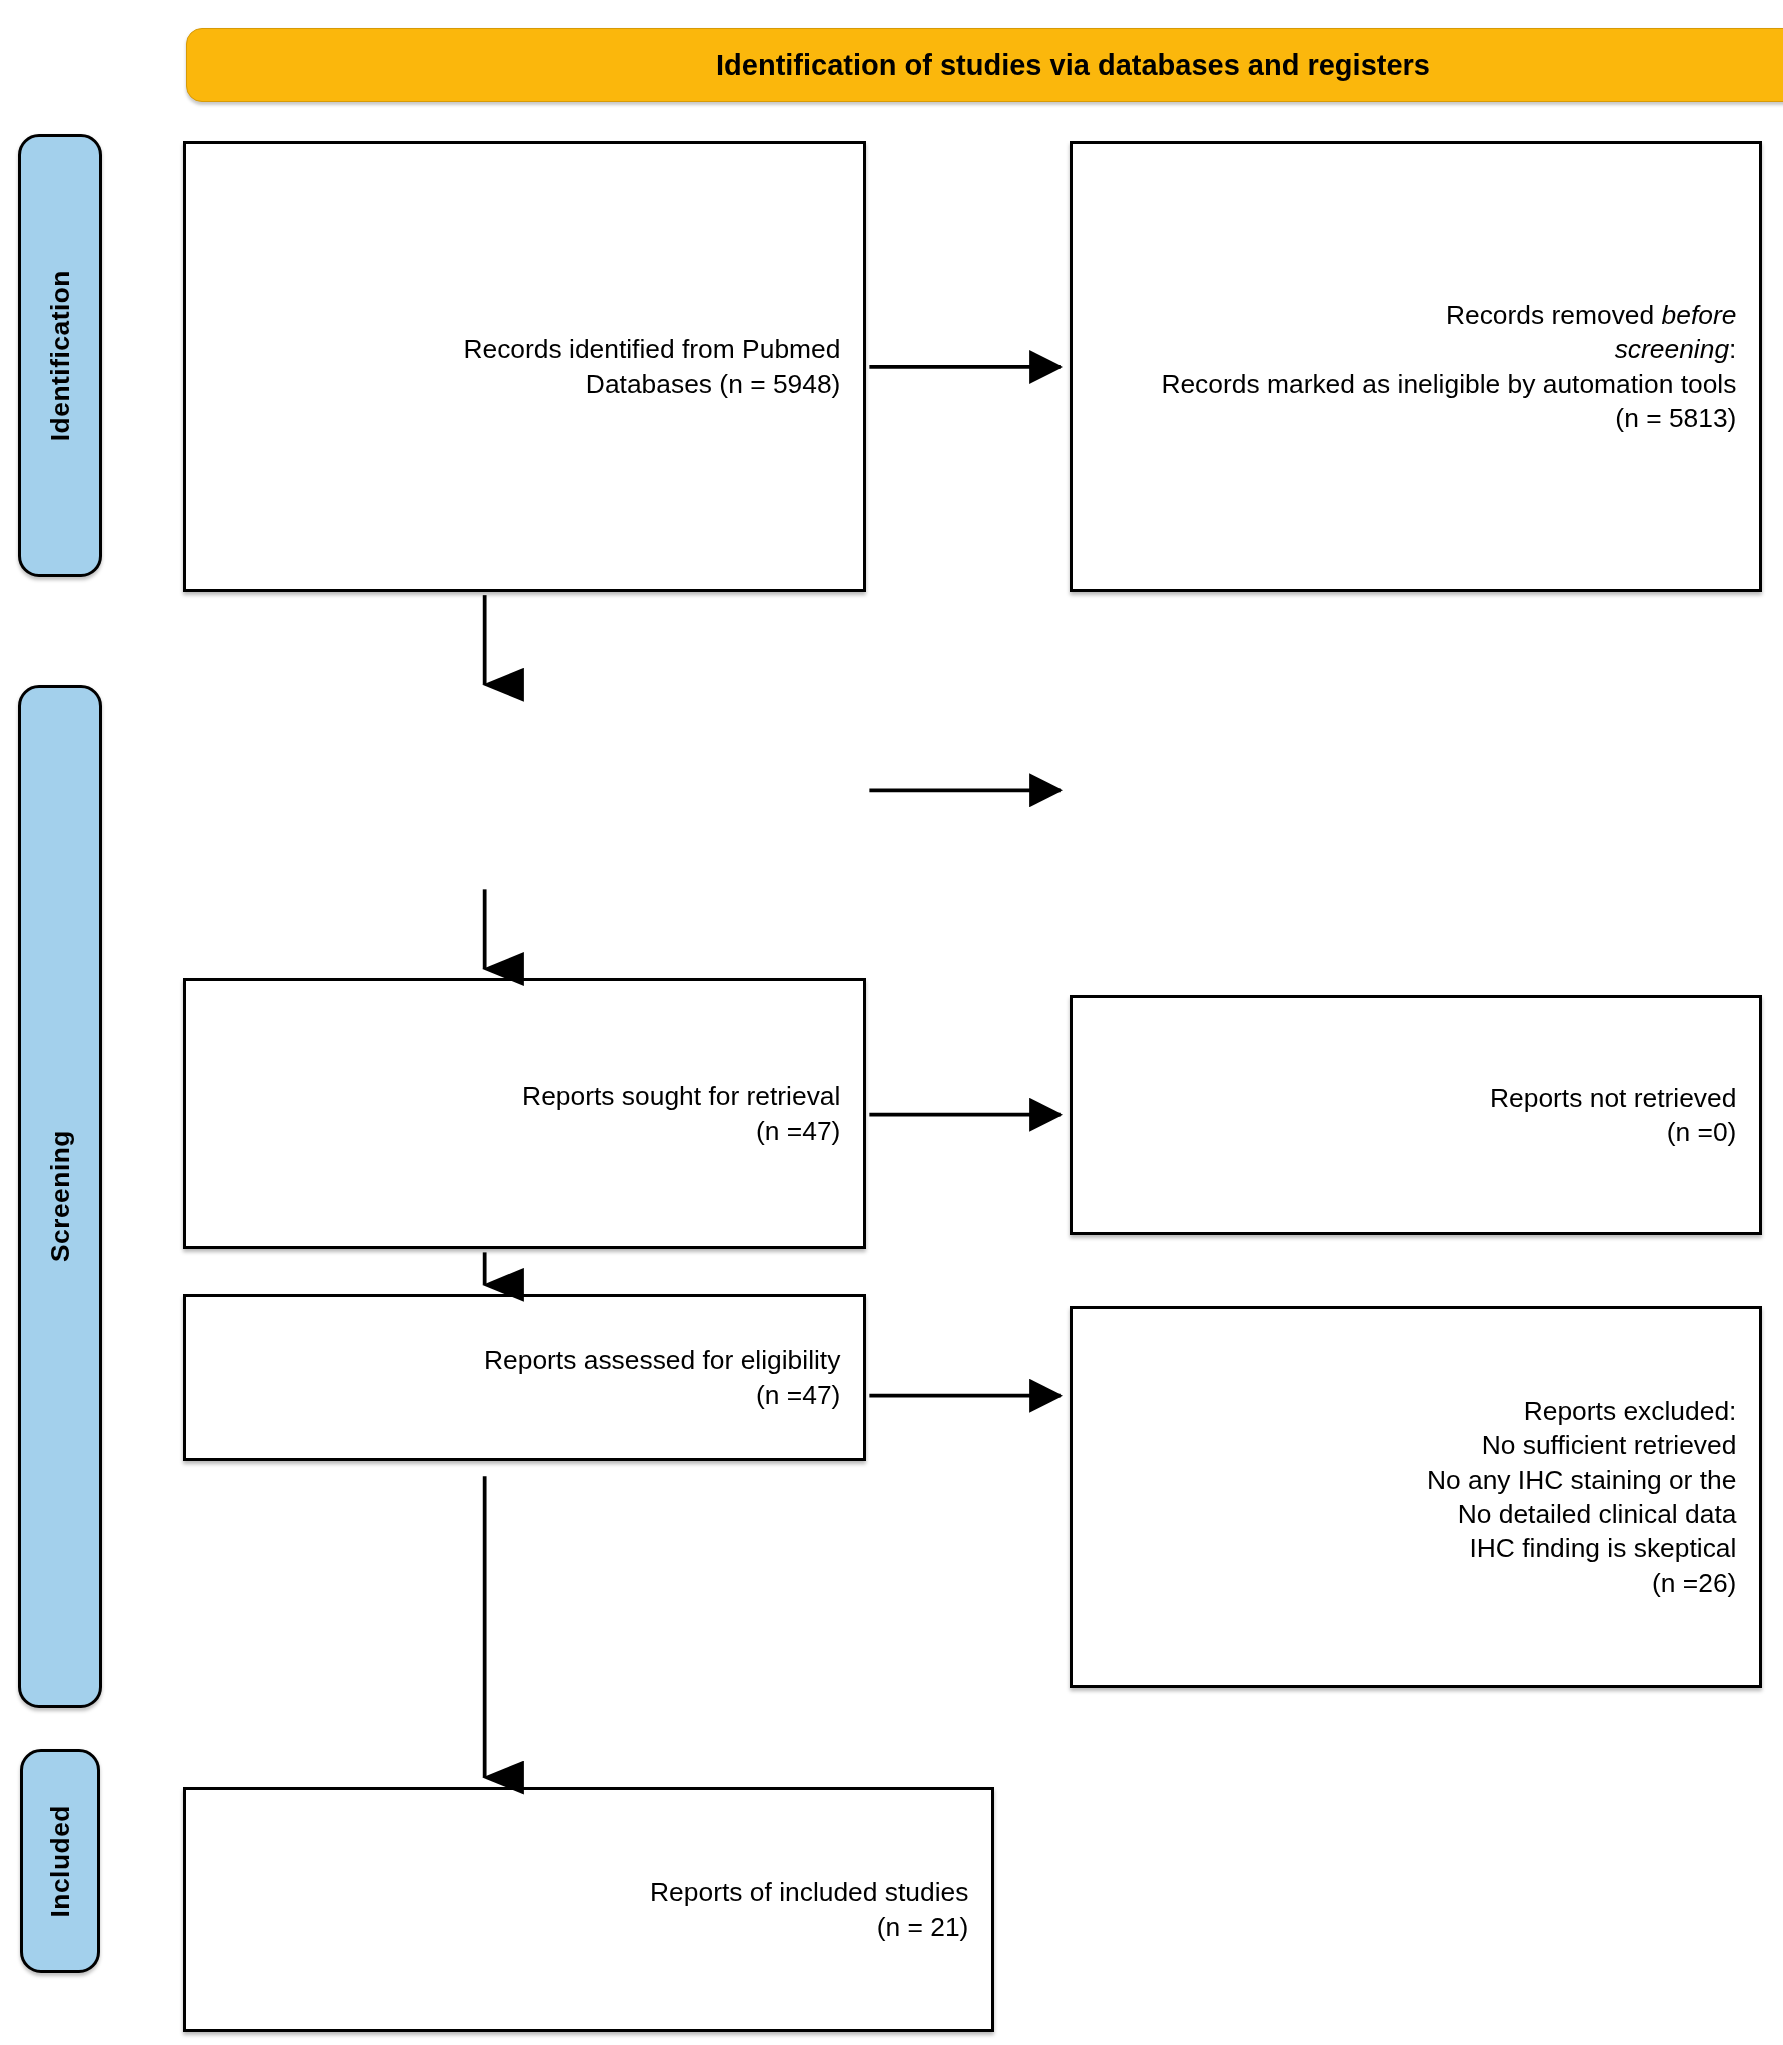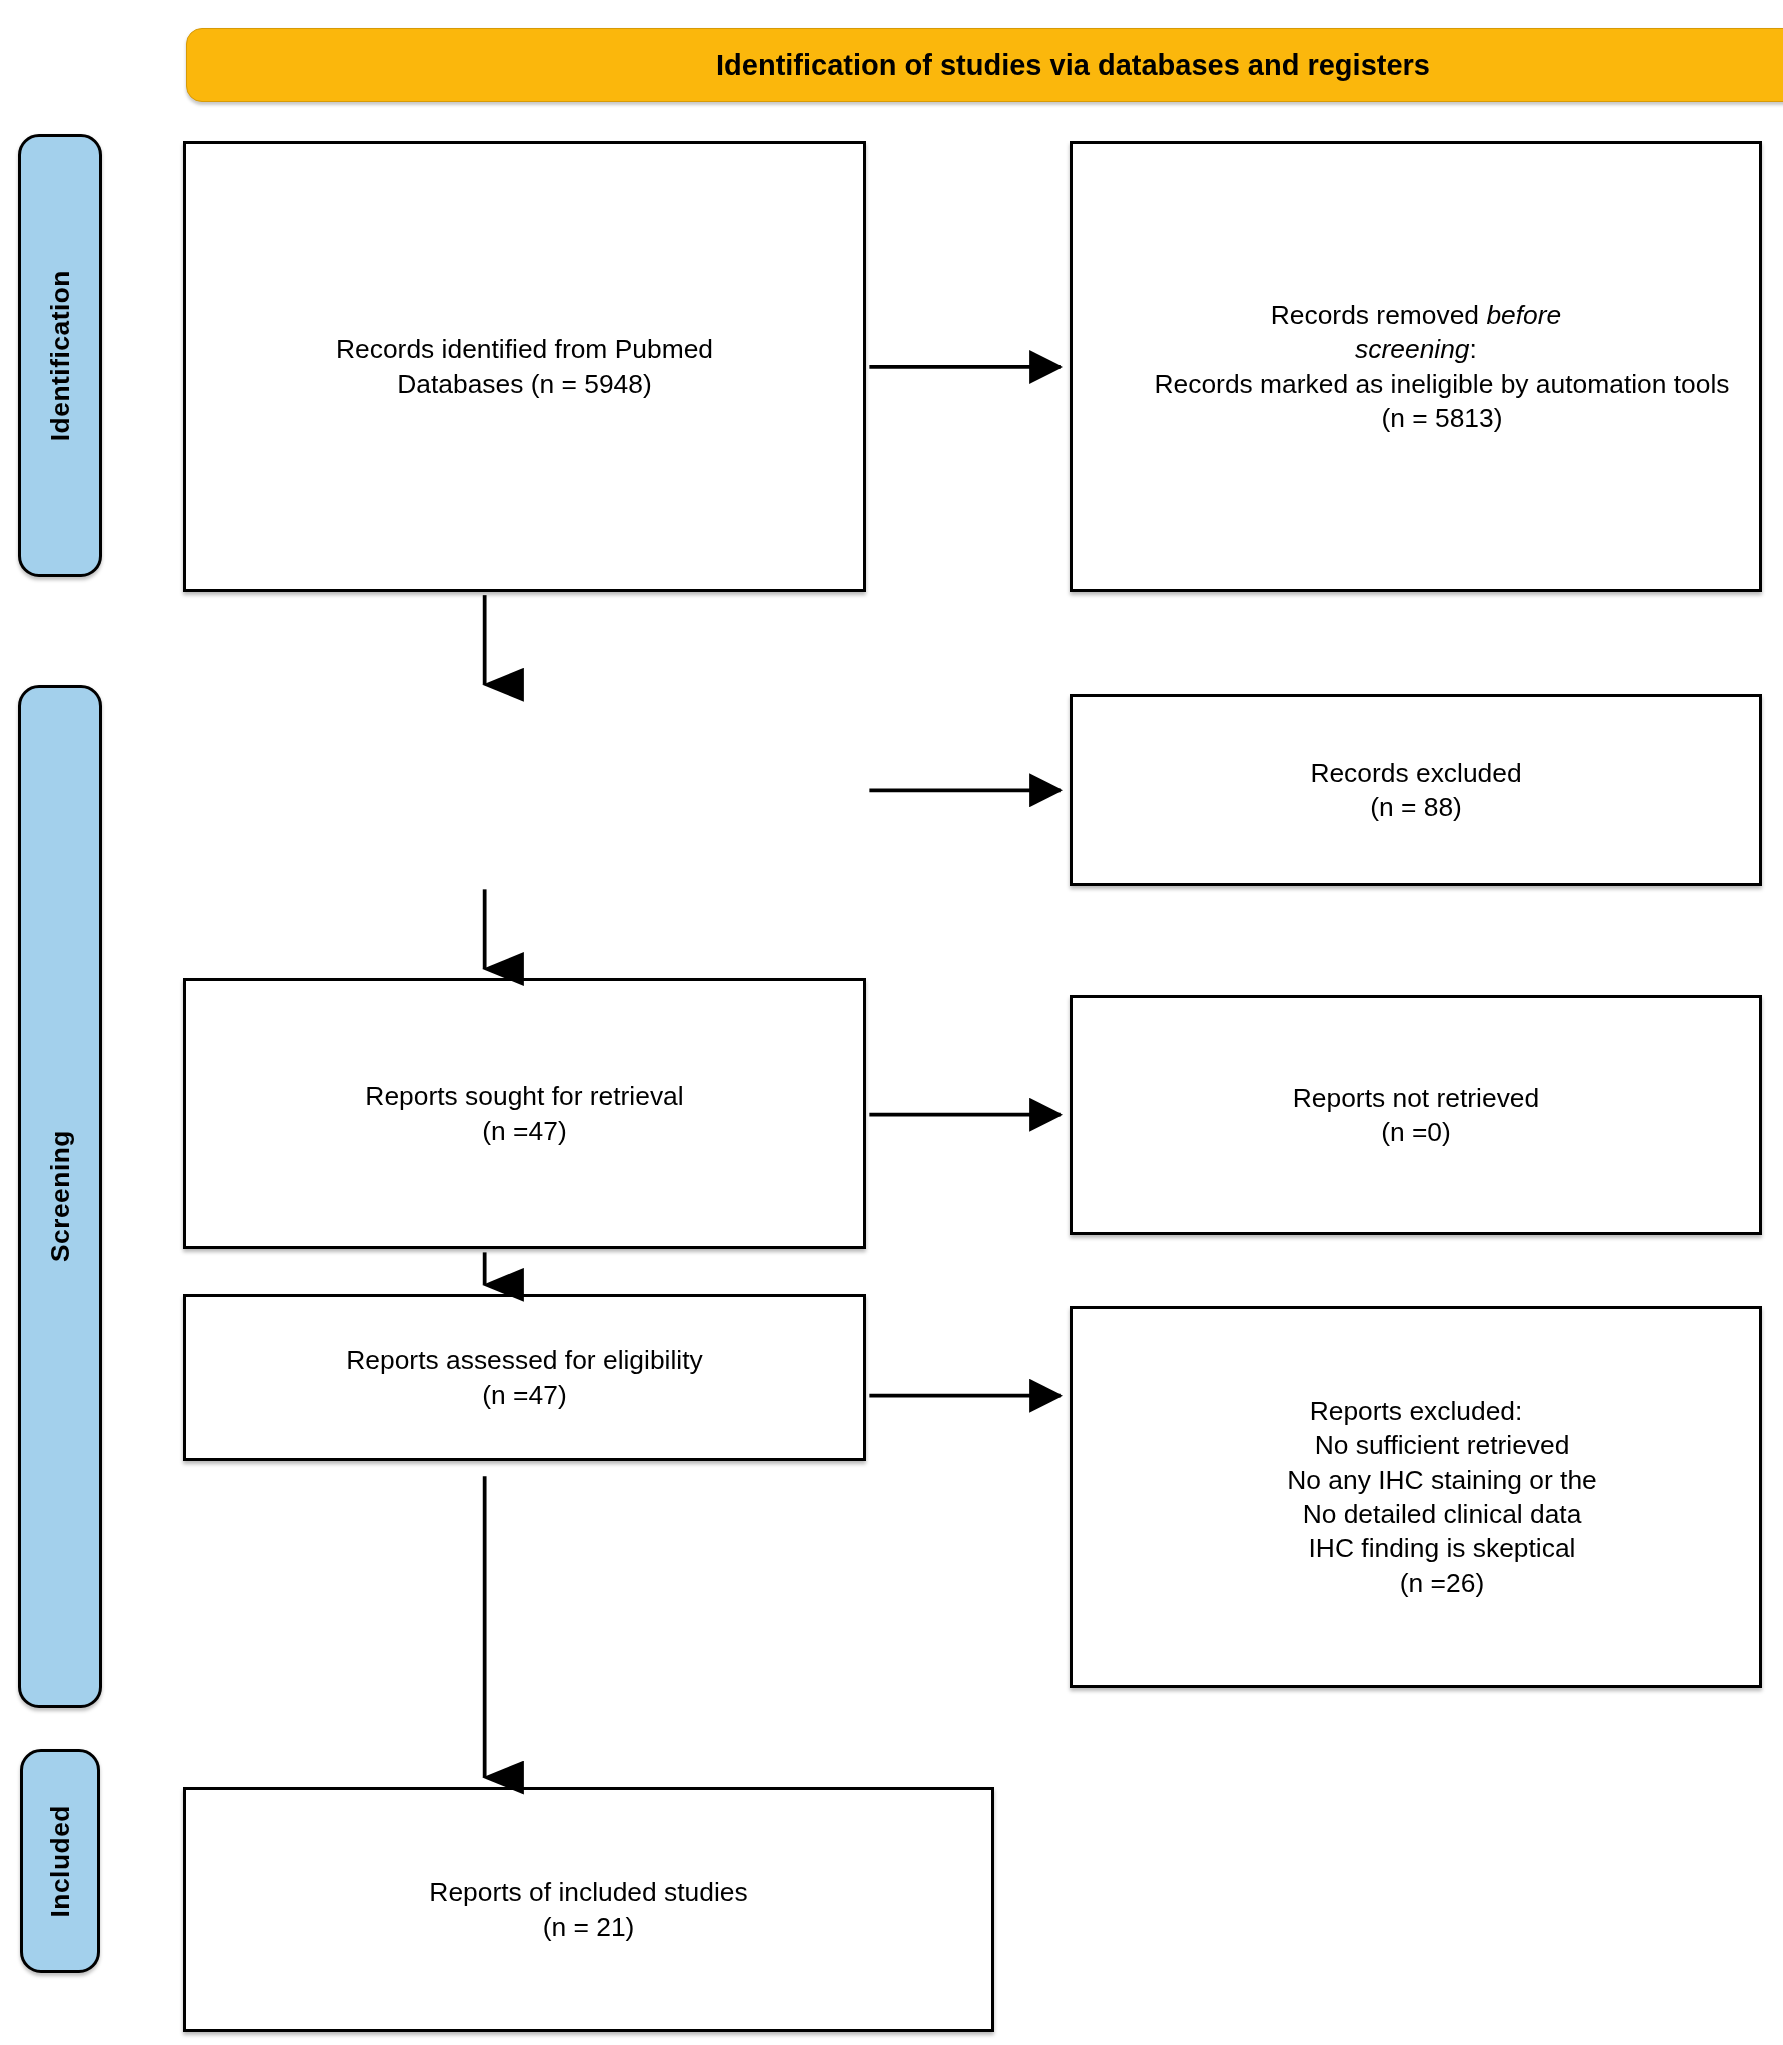--- a/index.html
+++ b/index.html
@@ -79,21 +79,21 @@
     display: flex;
     flex-direction: column;
     justify-content: center;
     box-shadow: 0 2.8px 3.8px rgba(0,0,0,0.28);
   }
   .box-text {
     font-size: 26.4px;
     line-height: 1.30;
     color: #000000;
     padding: 0 22.6px;
-    text-align: center;
+    text-align: right;
     white-space: pre-wrap;
   }
   .indent { display: block; padding-left: 52px; }
   .ital { font-style: italic; }
 
   
   .box-identified { left: 183px;  top: 141px;  width: 683px; height: 451px; }
   .box-screened   { left: 183px;  top: 694px; width: 683px; height: 192px; }
   .box-sought     { left: 183px;  top: 978px; width: 683px; height: 271px; }
   .box-assessed   { left: 183px;  top: 1294px; width: 683px; height: 167px; }
@@ -135,23 +135,20 @@
 
   <div class="box box-identified">
     <div class="box-text"><span>Records identified from Pubmed</span><br><span>Databases (n = 5948)</span></div>
   </div>
 
   <div class="box box-removed">
     <div class="box-text"><span>Records removed </span><span class="ital">before</span><br><span class="ital">screening</span><span>:</span><span class="indent">Records marked as ineligible by automation tools (n = 5813)</span></div>
   </div>
 
 
-  <div class="box box-excluded-rec">
-    <div class="box-text"><span>Records excluded</span><br><span>(n = 88)</span></div>
-  </div>
 
   <div class="box box-sought">
     <div class="box-text"><span>Reports sought for retrieval</span><br><span>(n =47)</span></div>
   </div>
 
   <div class="box box-notretrieved">
     <div class="box-text"><span>Reports not retrieved</span><br><span>(n =0)</span></div>
   </div>
 
   <div class="box box-assessed">

